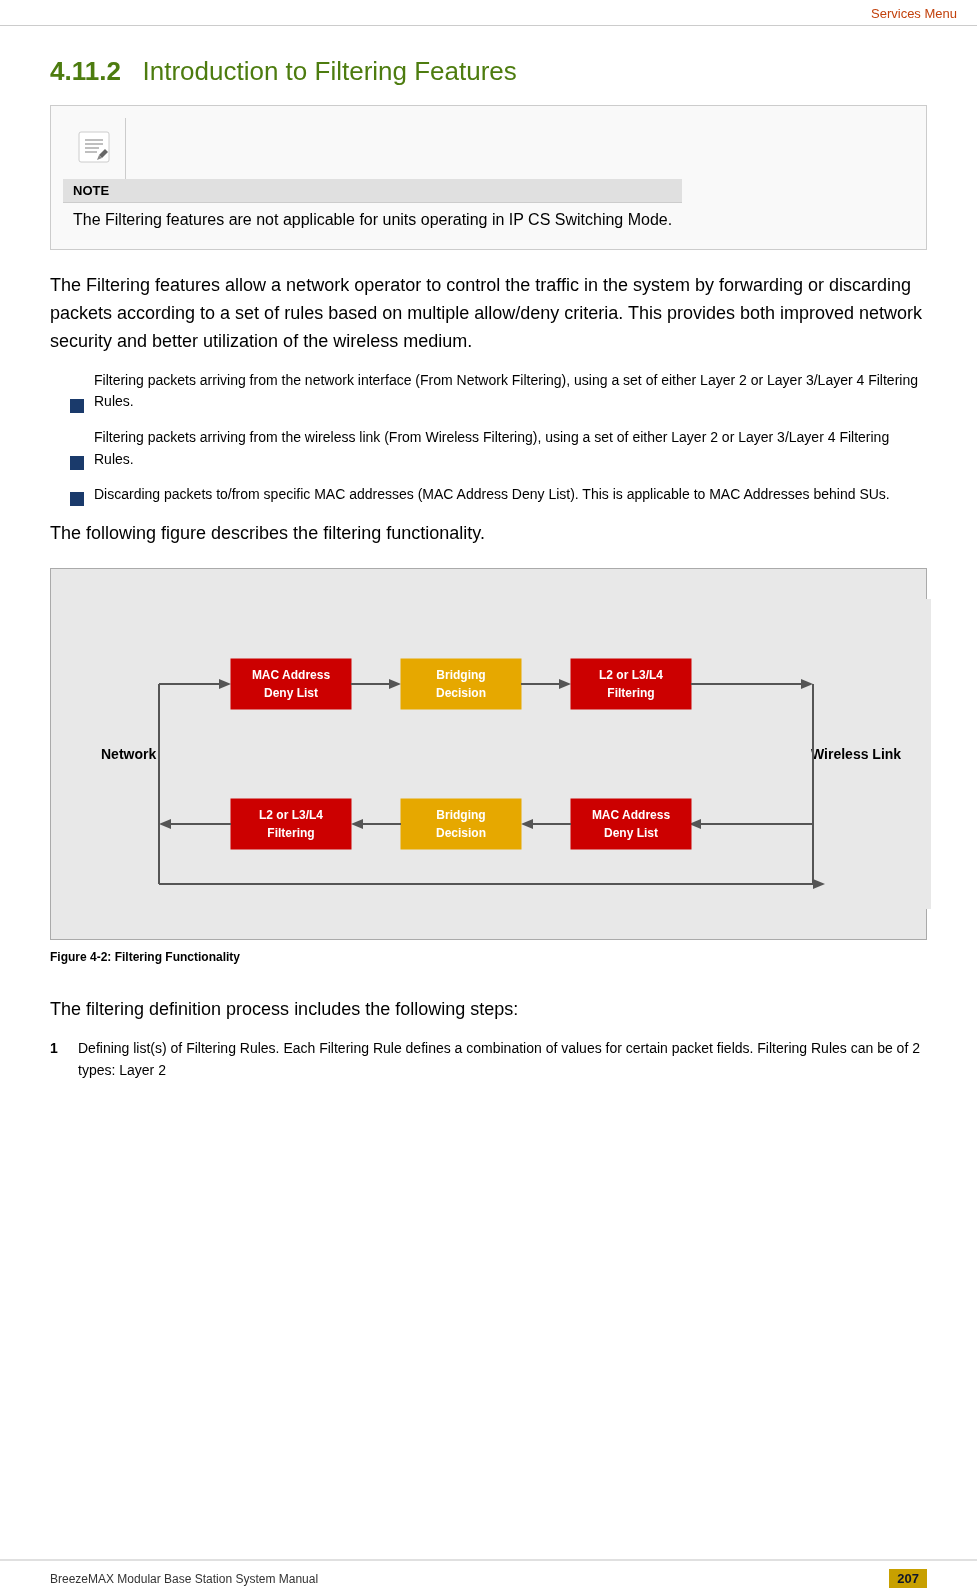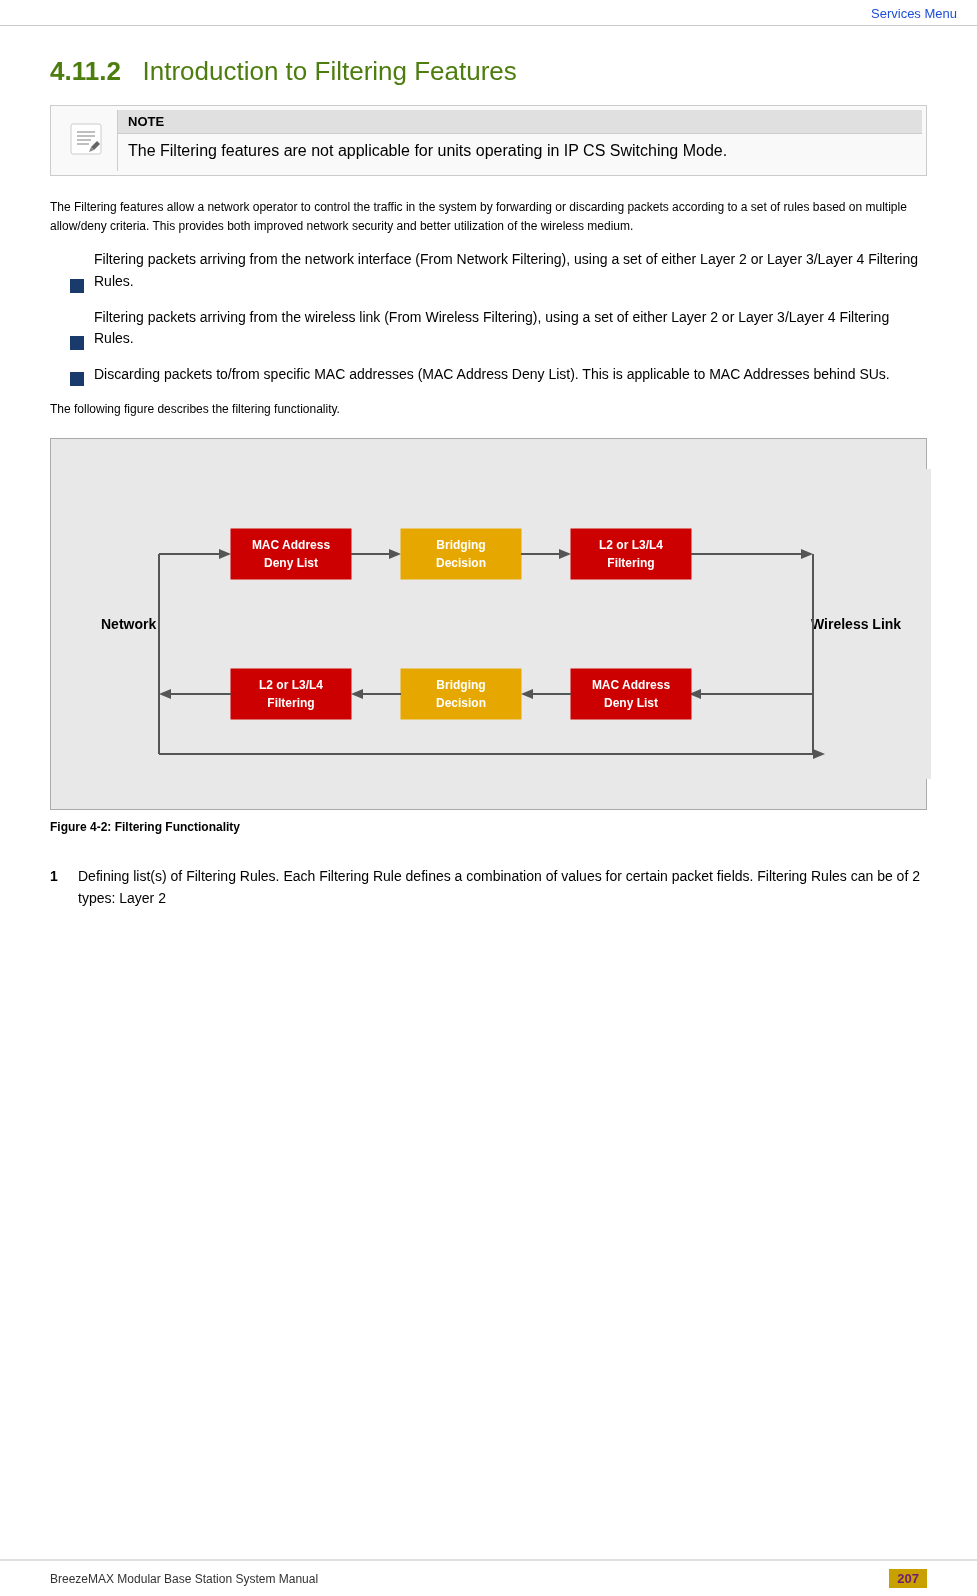--- a/index.html
+++ b/index.html
@@ -10,21 +10,21 @@
       background: #fff;
       width: 977px;
       min-height: 1596px;
       position: relative;
     }
 
     .header-bar {
       text-align: right;
       padding: 6px 20px 4px 20px;
       font-size: 13px;
-      color: #1d4ed8;
+      color: #c2410c;
       border-bottom: 1px solid #ccc;
     }
 
     .content {
       padding: 20px 50px 60px 50px;
     }
 
     .section-title {
       font-size: 26px;
       color: #4d7c0f;
@@ -38,21 +38,22 @@
       font-weight: bold;
     }
 
     
     .note-box {
       display: flex;
       align-items: flex-start;
       border: 1px solid #ccc;
       background: #f9f9f9;
       margin-bottom: 22px;
-      padding: 4px;
+      padding: 12px;
+      flex-direction: column;
     }
     .note-icon-cell {
       padding: 10px 12px;
       border-right: 1px solid #ccc;
     }
     .note-icon {
       width: 38px;
       height: 38px;
     }
     .note-content {
@@ -68,21 +69,21 @@
     }
     .note-text {
       padding: 8px 10px;
       font-size: 16px;
     }
 
     
     .body-para {
       margin-bottom: 14px;
       line-height: 1.55;
-      font-size: 12px;
+      font-size: 18px;
     }
 
     
     .bullet-list {
       list-style: none;
       margin-bottom: 14px;
       padding-left: 20px;
     }
     .bullet-list li {
       display: flex;
@@ -153,21 +154,21 @@
       font-size: 12px;
       color: #333;
     }
     .footer-right {
       display: flex;
       align-items: center;
       gap: 0;
     }
     .footer-page-num {
       background: #c8a000;
-      color: #701a75;
+      color: #0f172a;
       padding: 2px 8px;
       font-weight: bold;
       font-size: 13px;
     }
   </style>
 </head>
 <body>
 
 <div class="header-bar">
   <span>Services Menu</span>
@@ -284,20 +285,21 @@
       <polygon points="742,280 754,285 742,290" fill="#555"></polygon>
 
       <line x1="88" y1="225" x2="88" y2="285" stroke="#555" stroke-width="2"></line>
       <line x1="742" y1="225" x2="742" y2="285" stroke="#555" stroke-width="2"></line>
 
     </svg>
   </div>
 
   <p class="figure-caption">Figure 4-2: Filtering Functionality</p>
 
+  <p class="body-para">The filtering definition process includes the following steps:</p>
 
   <ol class="numbered-list">
     <li>
       <span class="num-label">1</span>
       <span>Defining list(s) of Filtering Rules. Each Filtering Rule defines a combination of values for certain packet fields. Filtering Rules can be of 2 types: Layer 2</span>
     </li>
   </ol>
 
 </div>
 

